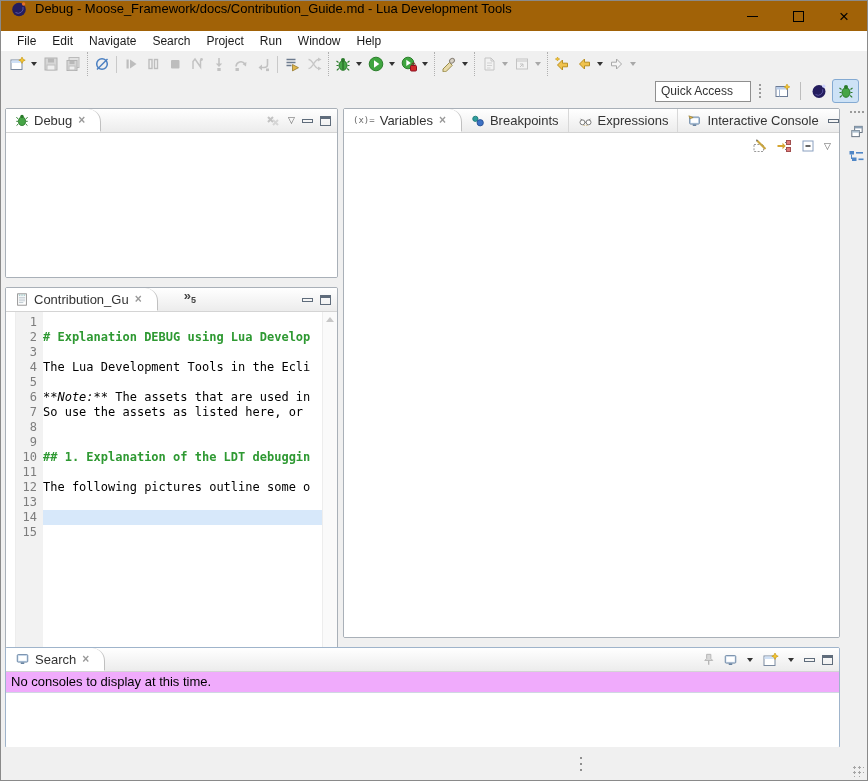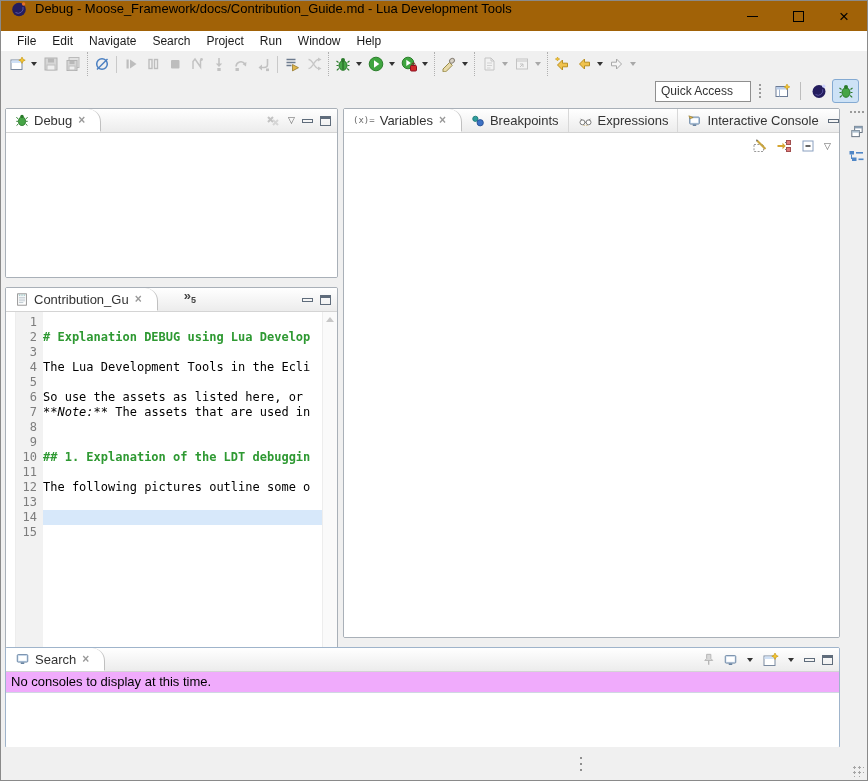--- a/index.html
+++ b/index.html
@@ -468,22 +468,22 @@
           <div>13</div>
           <div>14</div>
           <div>15</div>
         </div>
       <div class="codecol">
           <div class="edrow"><span class="codetext"></span></div>
           <div class="edrow"><span class="codetext h"># Explanation DEBUG using Lua Develop</span></div>
           <div class="edrow"><span class="codetext"></span></div>
           <div class="edrow"><span class="codetext">The Lua Development Tools in the Ecli</span></div>
           <div class="edrow"><span class="codetext"></span></div>
+          <div class="edrow"><span class="codetext"><span class="it">**Note:**</span><span> The assets that are used in</span></span></div>
           <div class="edrow"><span class="codetext">So use the assets as listed here, or </span></div>
-          <div class="edrow"><span class="codetext"><span class="it">**Note:**</span><span> The assets that are used in</span></span></div>
           <div class="edrow"><span class="codetext"></span></div>
           <div class="edrow"><span class="codetext"></span></div>
           <div class="edrow"><span class="codetext h">## 1. Explanation of the LDT debuggin</span></div>
           <div class="edrow"><span class="codetext"></span></div>
           <div class="edrow"><span class="codetext">The following pictures outline some o</span></div>
           <div class="edrow"><span class="codetext"></span></div>
           <div class="edrow"><span class="codetext selline"></span></div>
         </div>
       <div class="vscroll">
         <span class="arr up"></span>

